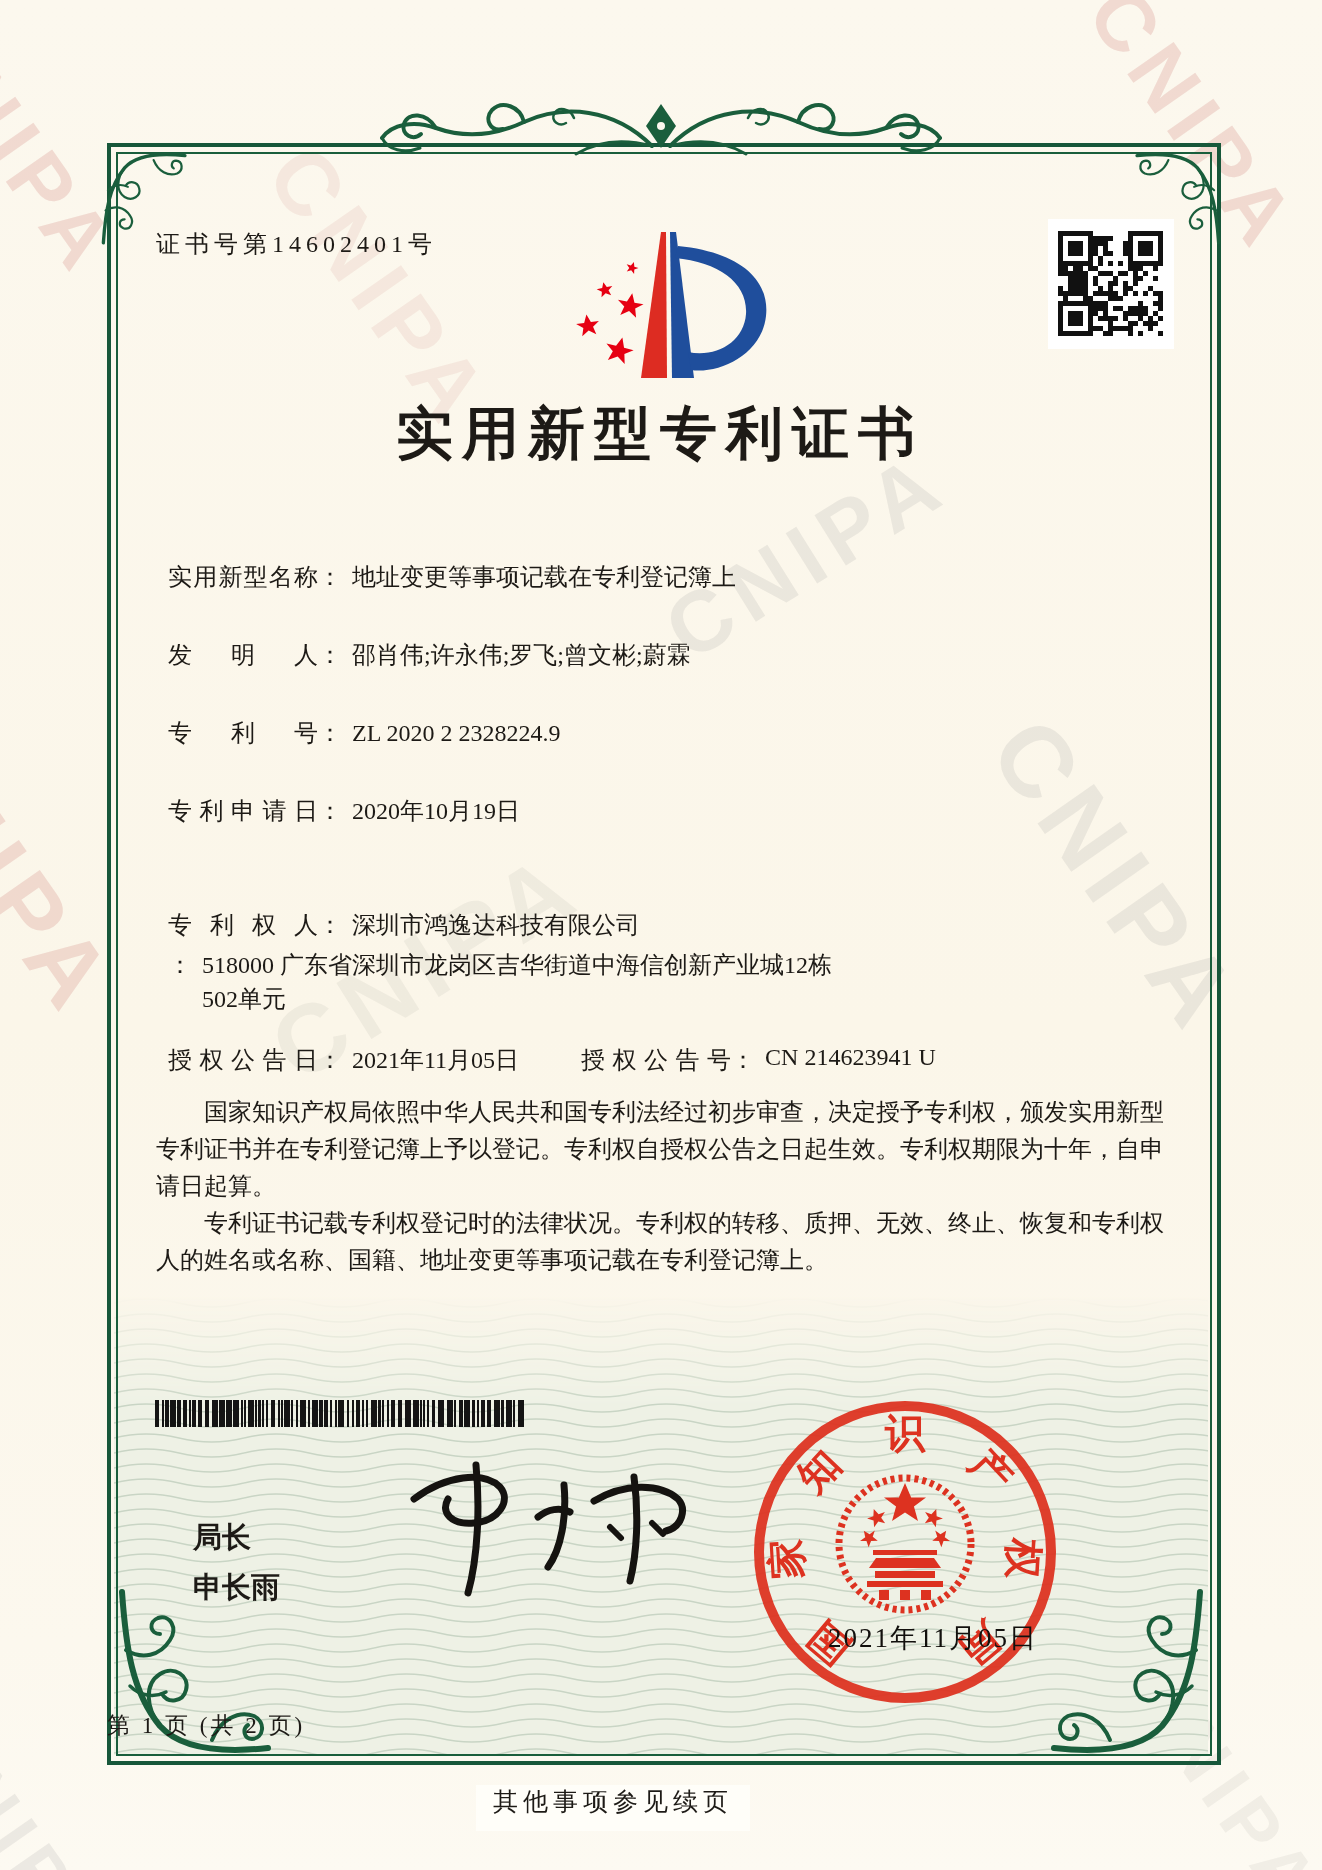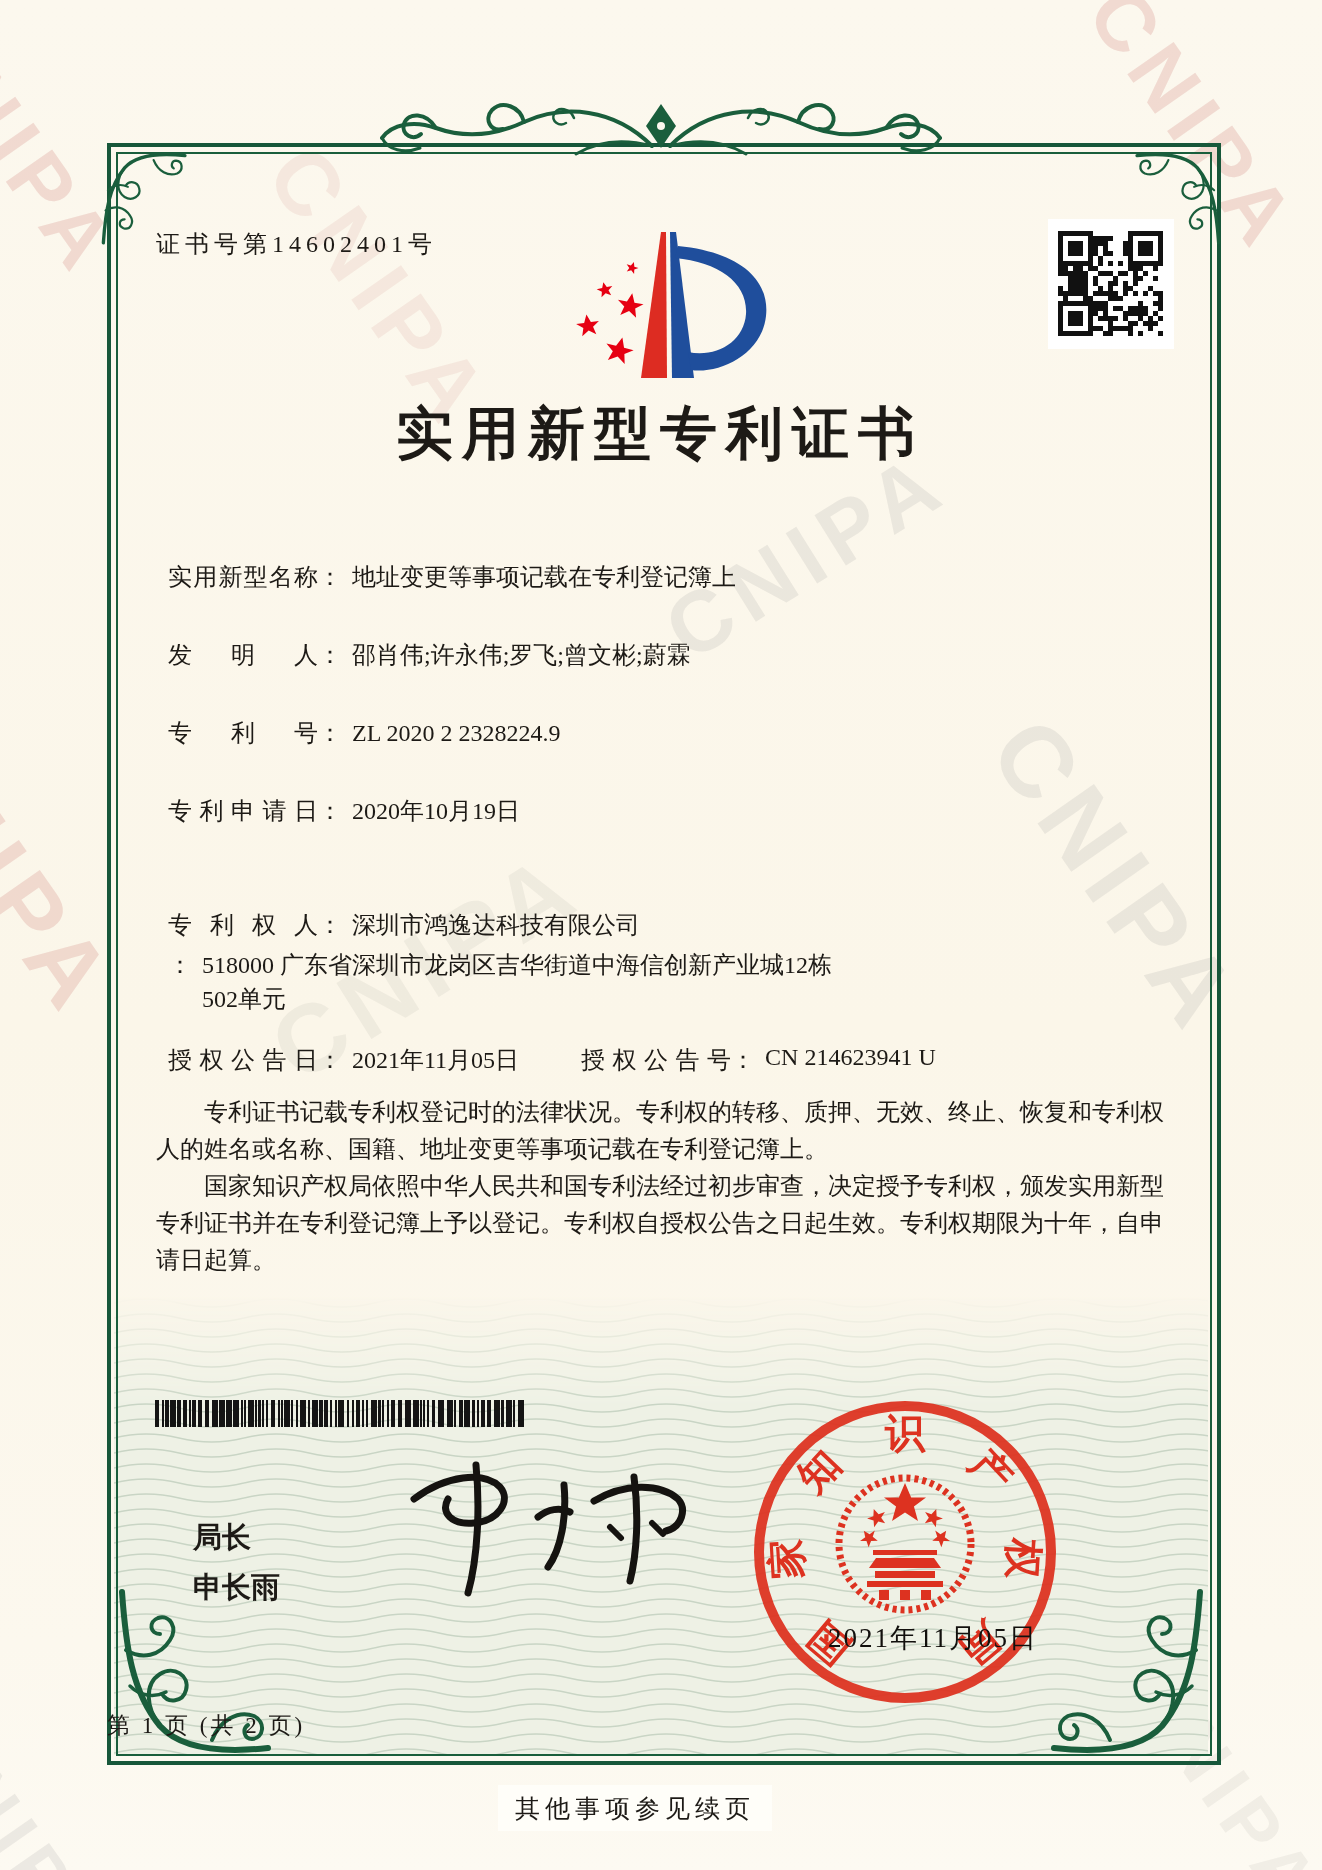--- a/index.html
+++ b/index.html
@@ -46,22 +46,22 @@
   .signer-name{position:absolute;left:193px;top:1568px;font-family:"Liberation Sans","DejaVu Sans",sans-serif;
                font-weight:700;font-size:29px;}
   .signature{position:absolute;left:388px;top:1455px;}
   .seal{position:absolute;left:745px;top:1392px;}
   .seal-chars text{font:700 40px "Liberation Serif","DejaVu Serif",serif;fill:#dd3220;
                    text-anchor:middle;dominant-baseline:middle;}
   .seal-date{position:absolute;left:783px;top:1620px;width:300px;text-align:center;
              font-size:27px;letter-spacing:2px;color:#12100d;}
   .page-num{position:absolute;left:107px;top:1710px;width:1106px;
             font-size:23px;letter-spacing:3px;}
-  .note-band{position:absolute;left:498px;top:1785px;width:274px;height:46px;background:#fffef9;
-             display:flex;align-items:center;justify-content:center;}
+  .note-band{position:absolute;left:476px;top:1785px;width:274px;height:46px;background:#fffef9;
+             display:flex;justify-content:center;}
   .note-text{font-size:25px;letter-spacing:5px;}
 </style>
 </head>
 <body>
 
 <div class="page">
 
   <svg width="0" height="0" style="position:absolute">
     <defs>
       <path id="star5" d="M0,-10 L2.94,-3.09 10,-3.09 4.26,1.18 6.18,8.09 0,4 -6.18,8.09 -4.26,1.18 -10,-3.09 -2.94,-3.09 Z"></path>
@@ -356,22 +356,22 @@
       <span class="fcolon">：</span>
     <span>2021年11月05日</span>
     <span class="grant-col2">
       <span class="glabel">授权公告号</span>
         <span class="fcolon">：</span>
       <span>CN 214623941 U</span>
     </span>
   </div>
 
   <div class="body-text">
+    <p>国家知识产权局依照中华人民共和国专利法经过初步审查，决定授予专利权，颁发实用新型专利证书并在专利登记簿上予以登记。专利权自授权公告之日起生效。专利权期限为十年，自申请日起算。</p>
     <p>专利证书记载专利权登记时的法律状况。专利权的转移、质押、无效、终止、恢复和专利权人的姓名或名称、国籍、地址变更等事项记载在专利登记簿上。</p>
-    <p>国家知识产权局依照中华人民共和国专利法经过初步审查，决定授予专利权，颁发实用新型专利证书并在专利登记簿上予以登记。专利权自授权公告之日起生效。专利权期限为十年，自申请日起算。</p>
   </div>
 
   <svg class="barcode" width="370" height="27">
     <g id="bc-g" fill="#141414">
         <rect x="0" y="0" width="4" height="27"></rect>
         <rect x="7" y="0" width="2" height="27"></rect>
         <rect x="10" y="0" width="4" height="27"></rect>
         <rect x="15" y="0" width="6" height="27"></rect>
         <rect x="22" y="0" width="4" height="27"></rect>
         <rect x="28" y="0" width="4" height="27"></rect>

